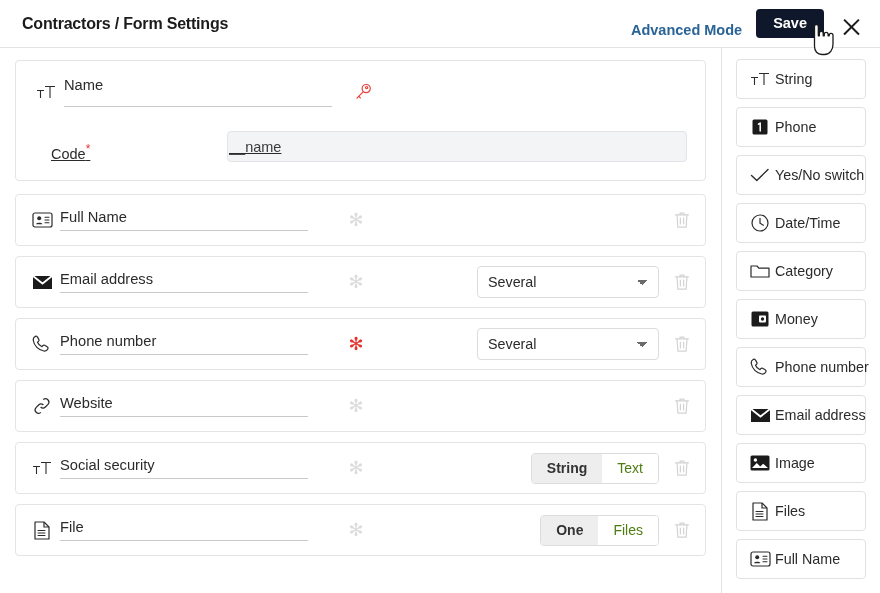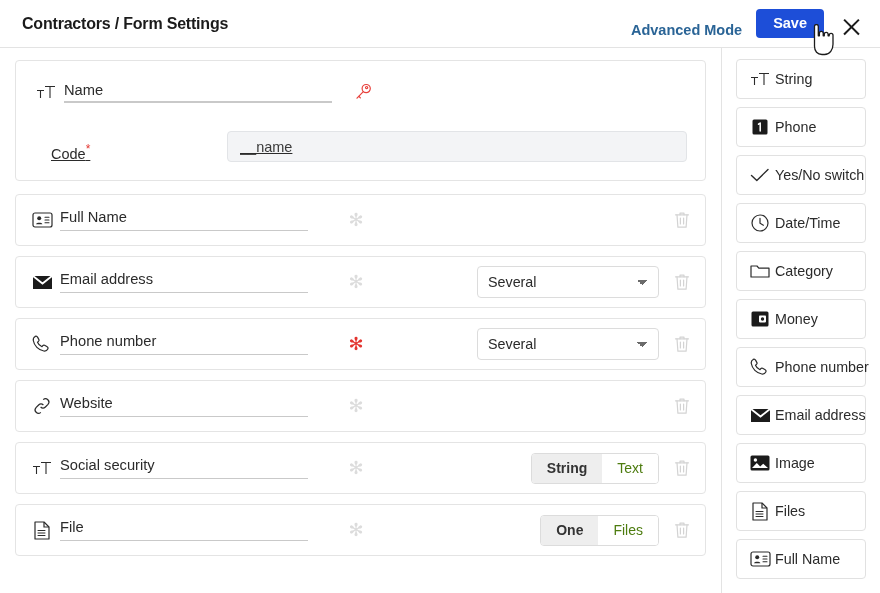--- a/index.html
+++ b/index.html
@@ -43,21 +43,21 @@
     gap: 14px;
   }
   .advanced-mode {
     font-size: 14.5px;
     font-weight: bold;
     color: #2a6496;
     cursor: pointer;
     white-space: nowrap;
   }
   .save-btn {
-    background: #1d4ed8;
+    background: #0f172a;
     color: #fff;
     border: none;
     border-radius: 4px;
     font-family: "Liberation Sans", sans-serif;
     font-size: 14.5px;
     font-weight: bold;
     padding: 7px 17px 8px;
     cursor: pointer;
     line-height: 1;
   }
@@ -124,21 +124,21 @@
   }
   .underline-field {
     position: relative;
     flex: 0 0 auto;
     width: 268px;
     margin-left: 6px;
   }
   .underline-field .txt {
     font-size: 14.7px;
     color: #2b2b2b;
-    padding-bottom: 5px;
+    padding-bottom: 14px;
     display: block;
   }
   .underline-field::after {
     content: "";
     position: absolute;
     left: 0; right: 0; bottom: 0;
     height: 1.4px;
     background: #c9c9c9;
   }
   .key-icon { margin-left: 22px; display: flex; align-items: center; }
@@ -155,21 +155,21 @@
     width: 193px;
     padding-left: 17px;
   }
   .req-star { color: #e3342f; font-size: 12px; vertical-align: super; }
   .code-input {
     flex: 1;
     height: 31px;
     background: #f3f4f6;
     border: 1px solid #e2e4e7;
     border-radius: 4px;
-    padding: 0 12px;
+    padding: 0 1px;
     font-family: "Liberation Sans", sans-serif;
     font-size: 14.5px;
     color: #3b3b3b;
   }
 
   
   .field-card {
     height: 52px;
     margin-bottom: 10px;
     display: flex;

